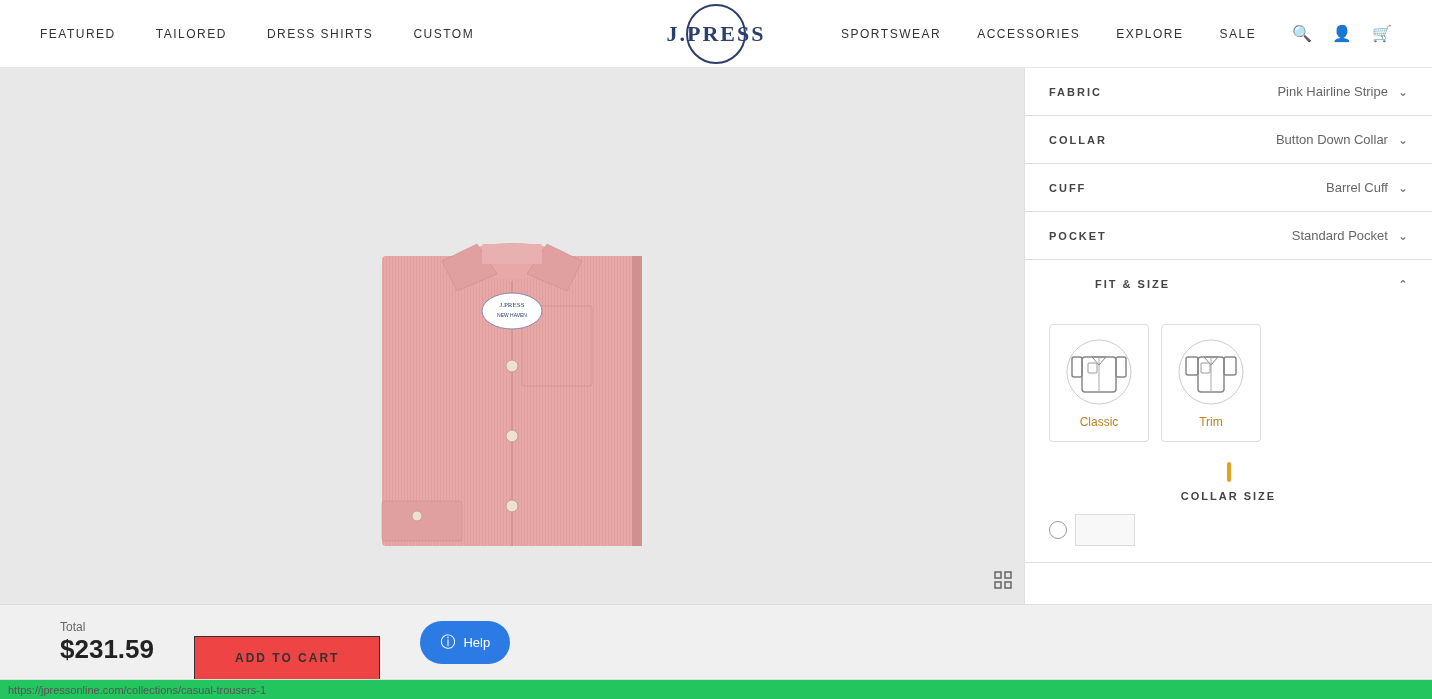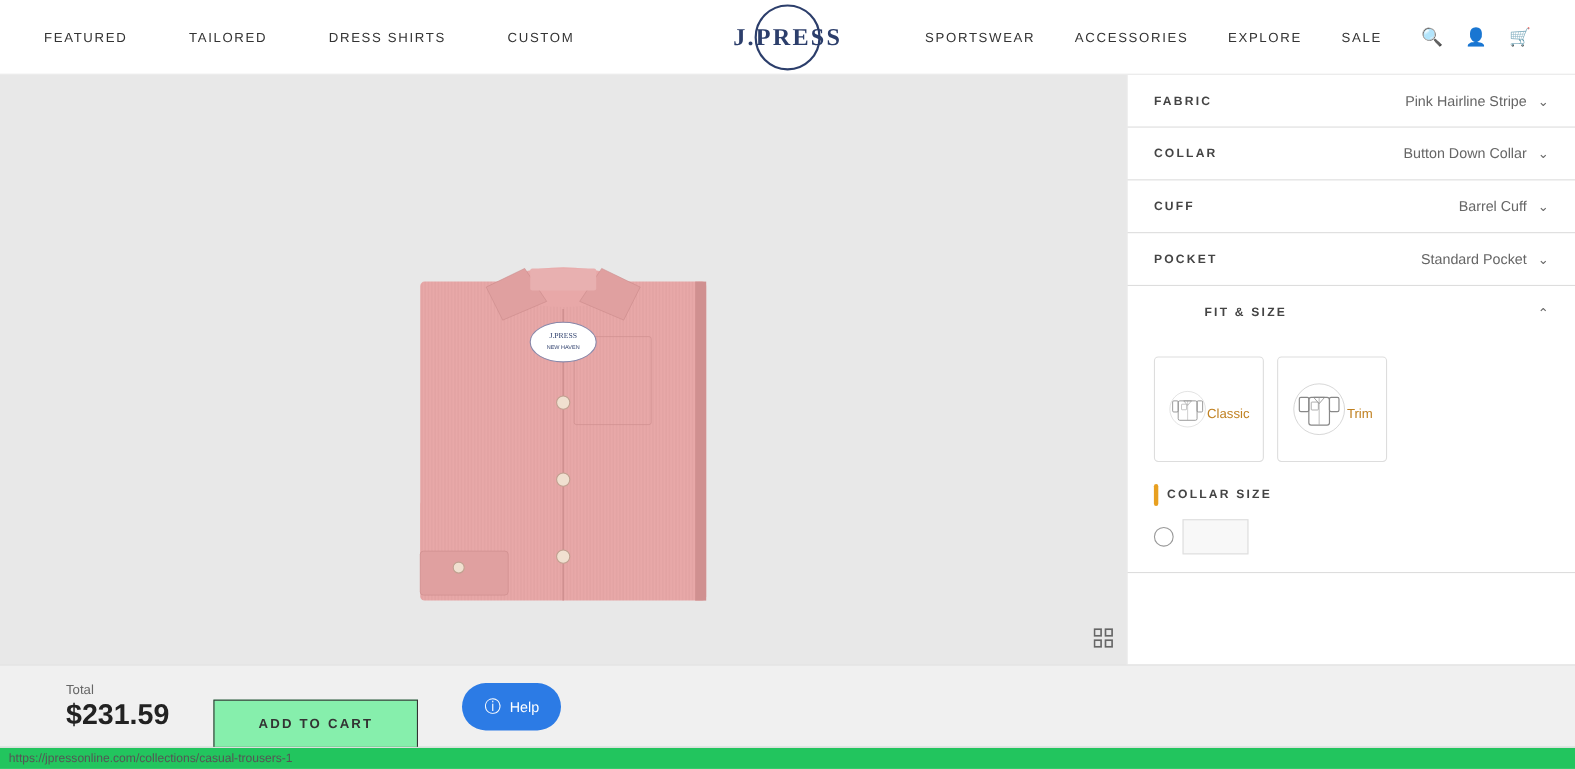--- a/index.html
+++ b/index.html
@@ -10,21 +10,21 @@
       background: #fff;
       height: 68px;
       display: flex;
       align-items: center;
       justify-content: space-between;
       padding: 0 40px;
       border-bottom: 1px solid #e8e8e8;
       position: relative;
       z-index: 10;
     }
-    .nav-left { display: flex; gap: 56px; }
+    .nav-left { display: flex; gap: 40px; }
     .nav-right { display: flex; gap: 36px; align-items: center; }
     .nav-item {
       font-size: 12px;
       letter-spacing: 1.5px;
       color: #333;
       text-transform: uppercase;
       cursor: pointer;
       text-decoration: none;
     }
     .nav-logo {
@@ -126,37 +126,38 @@
       display: flex;
       gap: 12px;
       margin-bottom: 20px;
     }
     .fit-option {
       border: 1px solid #ddd;
       border-radius: 4px;
       padding: 12px;
       width: 100px;
       display: flex;
-      flex-direction: row;
+      flex-direction: column;
       align-items: center;
       cursor: pointer;
     }
     .fit-option-label {
       font-size: 12px;
       color: #c08020;
       margin-top: 8px;
       text-align: center;
     }
 
     .collar-size-section { margin-top: 4px; }
     .collar-size-header {
       display: flex;
       align-items: center;
       gap: 8px;
       margin-bottom: 12px;
+      flex-direction: column;
     }
     .collar-accent {
       width: 4px;
       height: 20px;
       background: #e8a020;
       border-radius: 2px;
     }
     .collar-size-label {
       font-size: 11px;
       letter-spacing: 2px;
@@ -192,21 +193,21 @@
       justify-content: flex-start;
       padding: 0 60px;
       gap: 40px;
       border-top: 1px solid #ddd;
     }
     .price-section { display: flex; flex-direction: column; }
     .price-label { font-size: 12px; color: #666; }
     .price-value { font-size: 26px; font-weight: bold; color: #222; }
 
     .add-to-cart-btn {
-      background: #86efac;
+      background: #ef4444;
       border: 1.5px solid #333;
       padding: 14px 40px;
       font-size: 12px;
       letter-spacing: 2px;
       text-transform: uppercase;
       cursor: pointer;
       color: #333;
       font-weight: 600;
       margin-top: 32px;
     }

